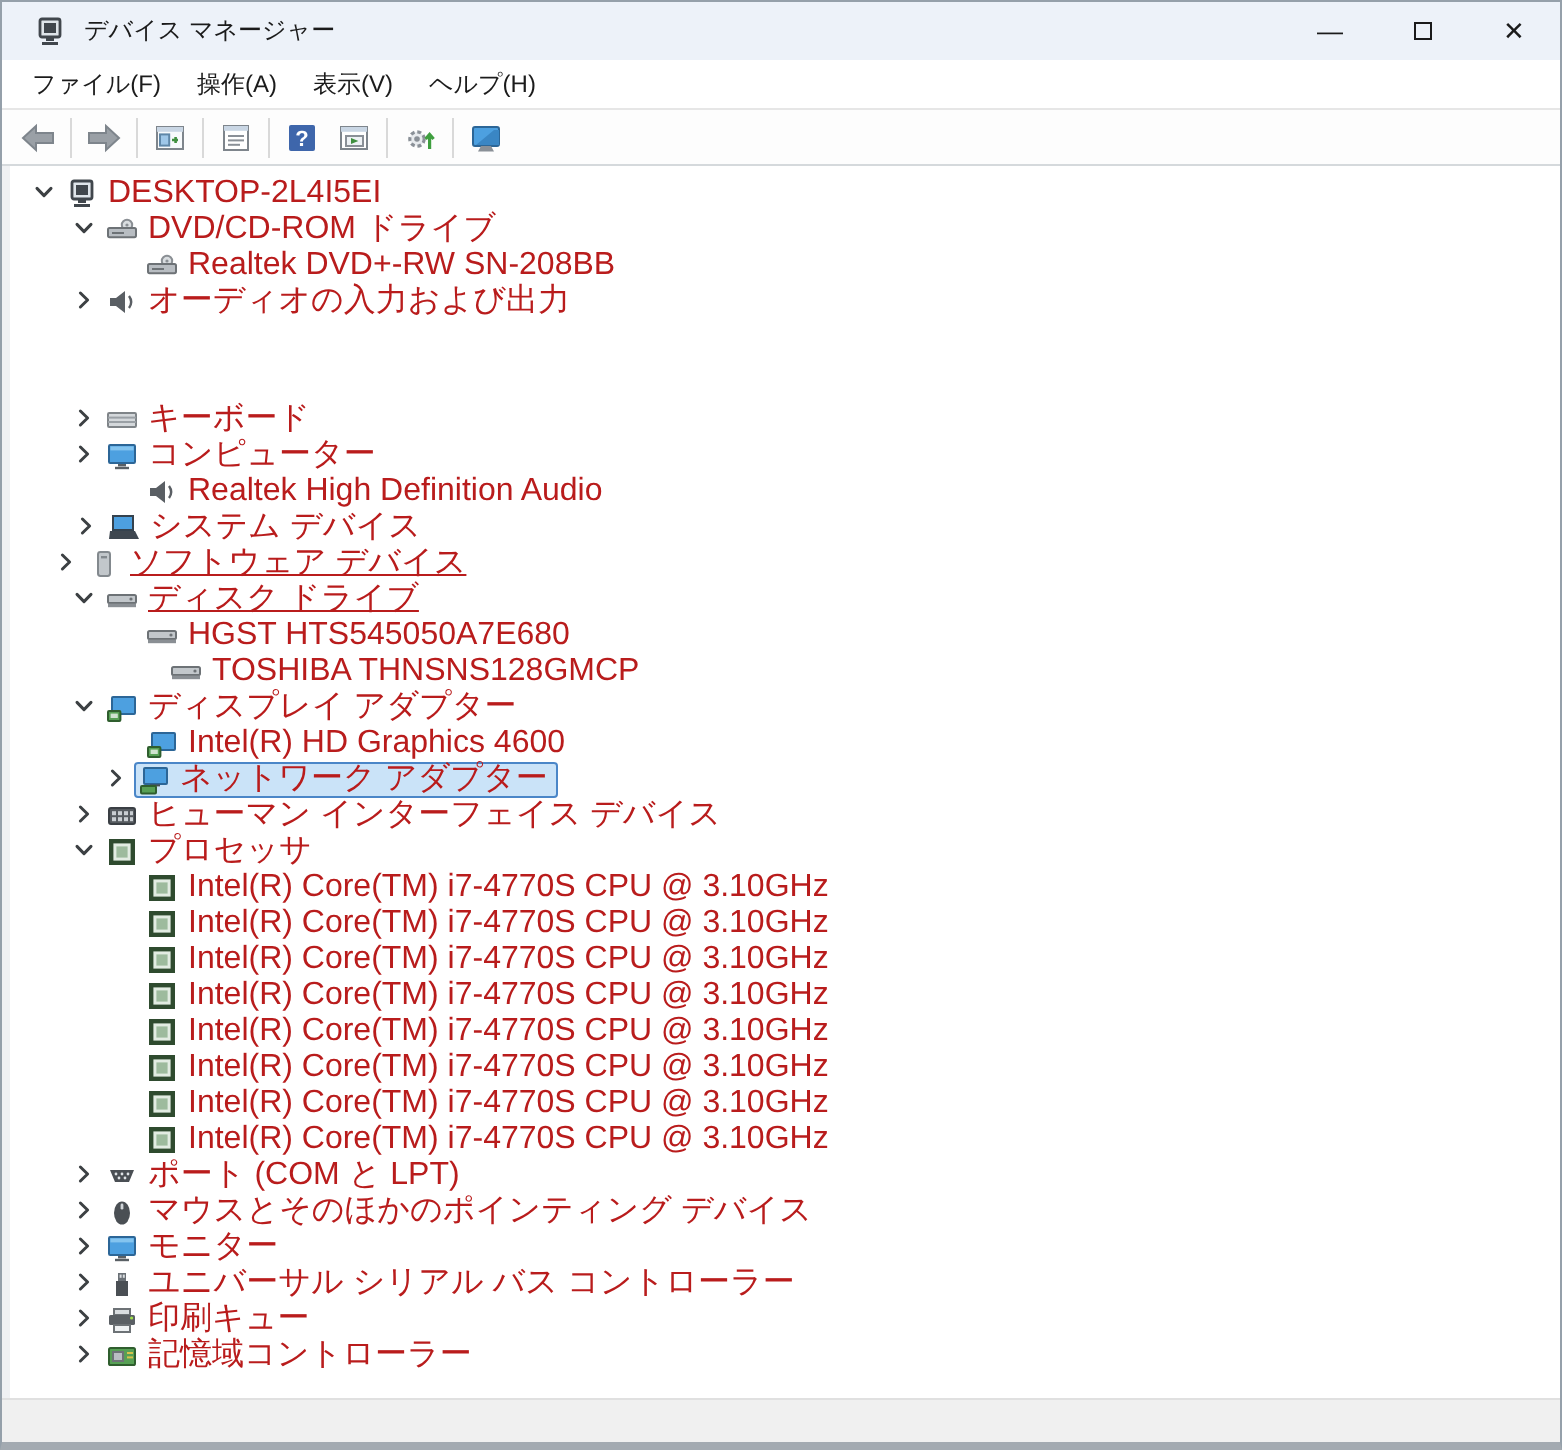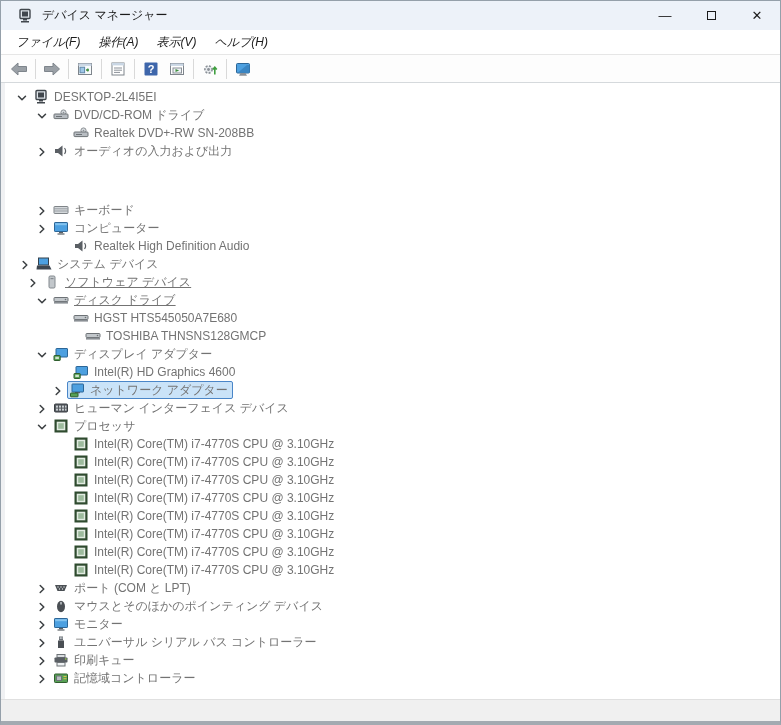--- a/index.html
+++ b/index.html
@@ -24,42 +24,42 @@
   .titlebar .app-icon{width:16px;height:16px;margin-left:16px;margin-right:9px;display:flex;}
   .titlebar .title{font-size:12px;color:#1b1b1b;flex:1 1 auto;}
   .win-controls{display:flex;height:100%;}
   .win-btn{width:46px;height:100%;display:flex;align-items:center;justify-content:center;
     font-size:13px;color:#1b1b1b;cursor:default;}
   .max-box{width:9px;height:9px;border:1px solid #1b1b1b;display:inline-block;}
 
   
   .menubar{
     height:24px;flex:0 0 24px;background:#ffffff;
-    display:flex;align-items:center;padding-left:6px;font-style:italic;
+    display:flex;align-items:center;padding-left:6px;
   }
   .menu-item{font-size:12px;color:#1b1b1b;padding:3px 9px;border-radius:3px;}
 
   
   .toolbar{
     height:29px;flex:0 0 29px;background:#fdfdfd;
     border-top:1px solid #e6e6e6;border-bottom:1px solid #d5d9dc;
     display:flex;align-items:center;padding-left:5px;
   }
   .tool-btn{width:26px;height:24px;display:flex;align-items:center;justify-content:center;border-radius:3px;}
   .tool-sep{width:1px;height:20px;background:#d9d9d9;margin:0 3px;flex:0 0 1px;}
 
   
   .tree{
     flex:1 1 auto;background:#ffffff;overflow:hidden;
     border-left:4px solid #f0f1f3;
     padding-top:5px;
   }
   .tree-row{
-    height:18px;display:flex;align-items:flex-end;
-    font-size:12px;color:#737373;white-space:nowrap;
+    height:18px;display:flex;align-items:flex-start;
+    font-size:16px;color:#b91c1c;white-space:nowrap;
   }
   .chevron{width:19px;height:16px;display:flex;align-items:center;justify-content:center;flex:0 0 19px;}
   .row-body{display:flex;align-items:center;height:18px;padding:0 4px 0 1px;border:1px solid transparent;border-radius:2px;}
   .row-body.selected{background:#cae3f8;border-color:#4a86c8;}
   .tree-icon{width:16px;height:16px;margin-right:5px;display:flex;flex:0 0 16px;}
   .tree-label{line-height:16px;}
 
   
   .statusbar{
     height:22px;flex:0 0 22px;background:#f0f0f0;border-top:1px solid #e0e0e0;
@@ -285,21 +285,21 @@
         <span class="row-body">
           <span class="tree-icon">
             <svg width="16" height="16" viewBox="0 0 16 16">
               <polygon points="2,6 5,6 9.5,2.5 9.5,13.5 5,10 2,10" fill="#5a5f64"></polygon>
               <path d="M11.5 5 q2.2 3 0 6" stroke="#5a5f64" stroke-width="1.2" fill="none"></path>
             </svg>
           </span>
           <span class="tree-label">Realtek High Definition Audio</span>
         </span>
       </div>
-      <div class="tree-row" style="padding-left: 10px;">
+      <div class="tree-row" style="padding-left: 28px;">
         <span class="chevron">
           <svg width="10" height="10" viewBox="0 0 10 10">
             <path d="M3.2 1.5 L6.8 5 L3.2 8.5" fill="none" stroke="#3c4043" stroke-width="1.5" stroke-linecap="round" stroke-linejoin="round"></path>
           </svg>
         </span>
         <span class="row-body">
           <span class="tree-icon">
             <svg width="16" height="16" viewBox="0 0 16 16">
               <rect x="2.5" y="2" width="10" height="7" fill="#4da0e0" stroke="#34424e"></rect>
               <path d="M1 9.5 h12.5 l2 4 h-15 z" fill="#3e4750"></path>

